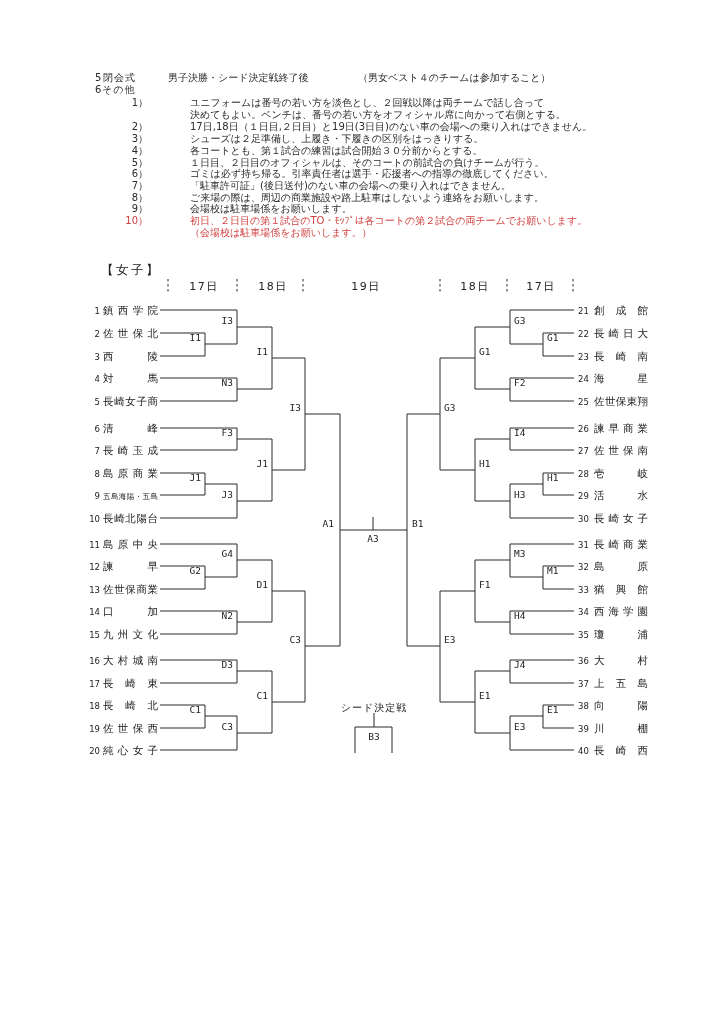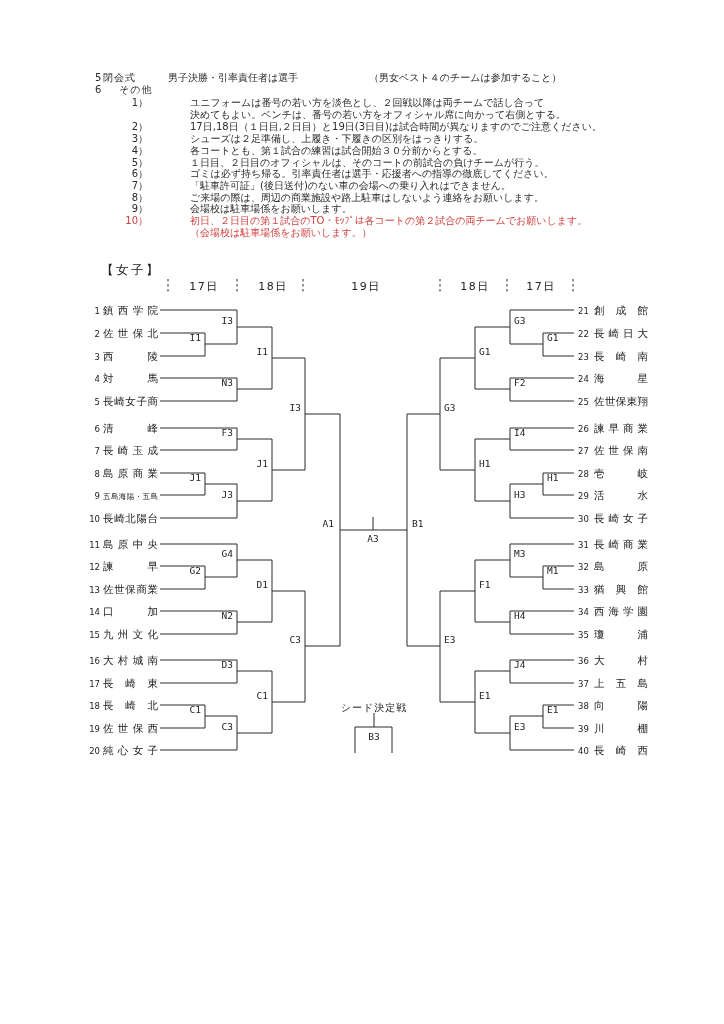--- a/index.html
+++ b/index.html
@@ -22,38 +22,38 @@
   .sd{font-size:10px;letter-spacing:1px;}
 </style>
 </head>
 <body>
 
 <div class="page">
 
   <div class="nl" style="top:72px">
     <span class="hspan" style="left:95px">5</span>
     <span class="hspan" style="left:103px;letter-spacing:1px">閉会式</span>
-    <span class="hspan" style="left:168px">男子決勝・引率責任者は選手</span>
-    <span class="hspan" style="left:369px">（男女ベスト４のチームは参加すること）</span>
+    <span class="hspan" style="left:168px">男子決勝・シード決定戦終了後</span>
+    <span class="hspan" style="left:358px">（男女ベスト４のチームは参加すること）</span>
   </div>
   <div class="nl" style="top:84px">
     <span class="hspan" style="left:95px">6</span>
-    <span class="hspan" style="left:119px;letter-spacing:1px">その他</span>
+    <span class="hspan" style="left:102px;letter-spacing:1px">その他</span>
   </div>
 
   <div class="nl" style="top:97px">
     <span class="nno">1）</span>
     <span class="ntx">ユニフォームは番号の若い方を淡色とし、２回戦以降は両チームで話し合って</span>
   </div>
   <div class="nl" style="top:109px">
     <span class="ntx">決めてもよい。ベンチは、番号の若い方をオフィシャル席に向かって右側とする。</span>
   </div>
   <div class="nl" style="top:121px">
     <span class="nno">2）</span>
-    <span class="ntx">17日,18日（１日目,２日目）と19日(3日目)は試合時間が異なりますのでご注意ください。</span>
+    <span class="ntx">17日,18日（１日目,２日目）と19日(3日目)のない車の会場への乗り入れはできません。</span>
   </div>
   <div class="nl" style="top:133px">
     <span class="nno">3）</span>
     <span class="ntx">シューズは２足準備し、上履き・下履きの区別をはっきりする。</span>
   </div>
   <div class="nl" style="top:145px">
     <span class="nno">4）</span>
     <span class="ntx">各コートとも、第１試合の練習は試合開始３０分前からとする。</span>
   </div>
   <div class="nl" style="top:157px">

